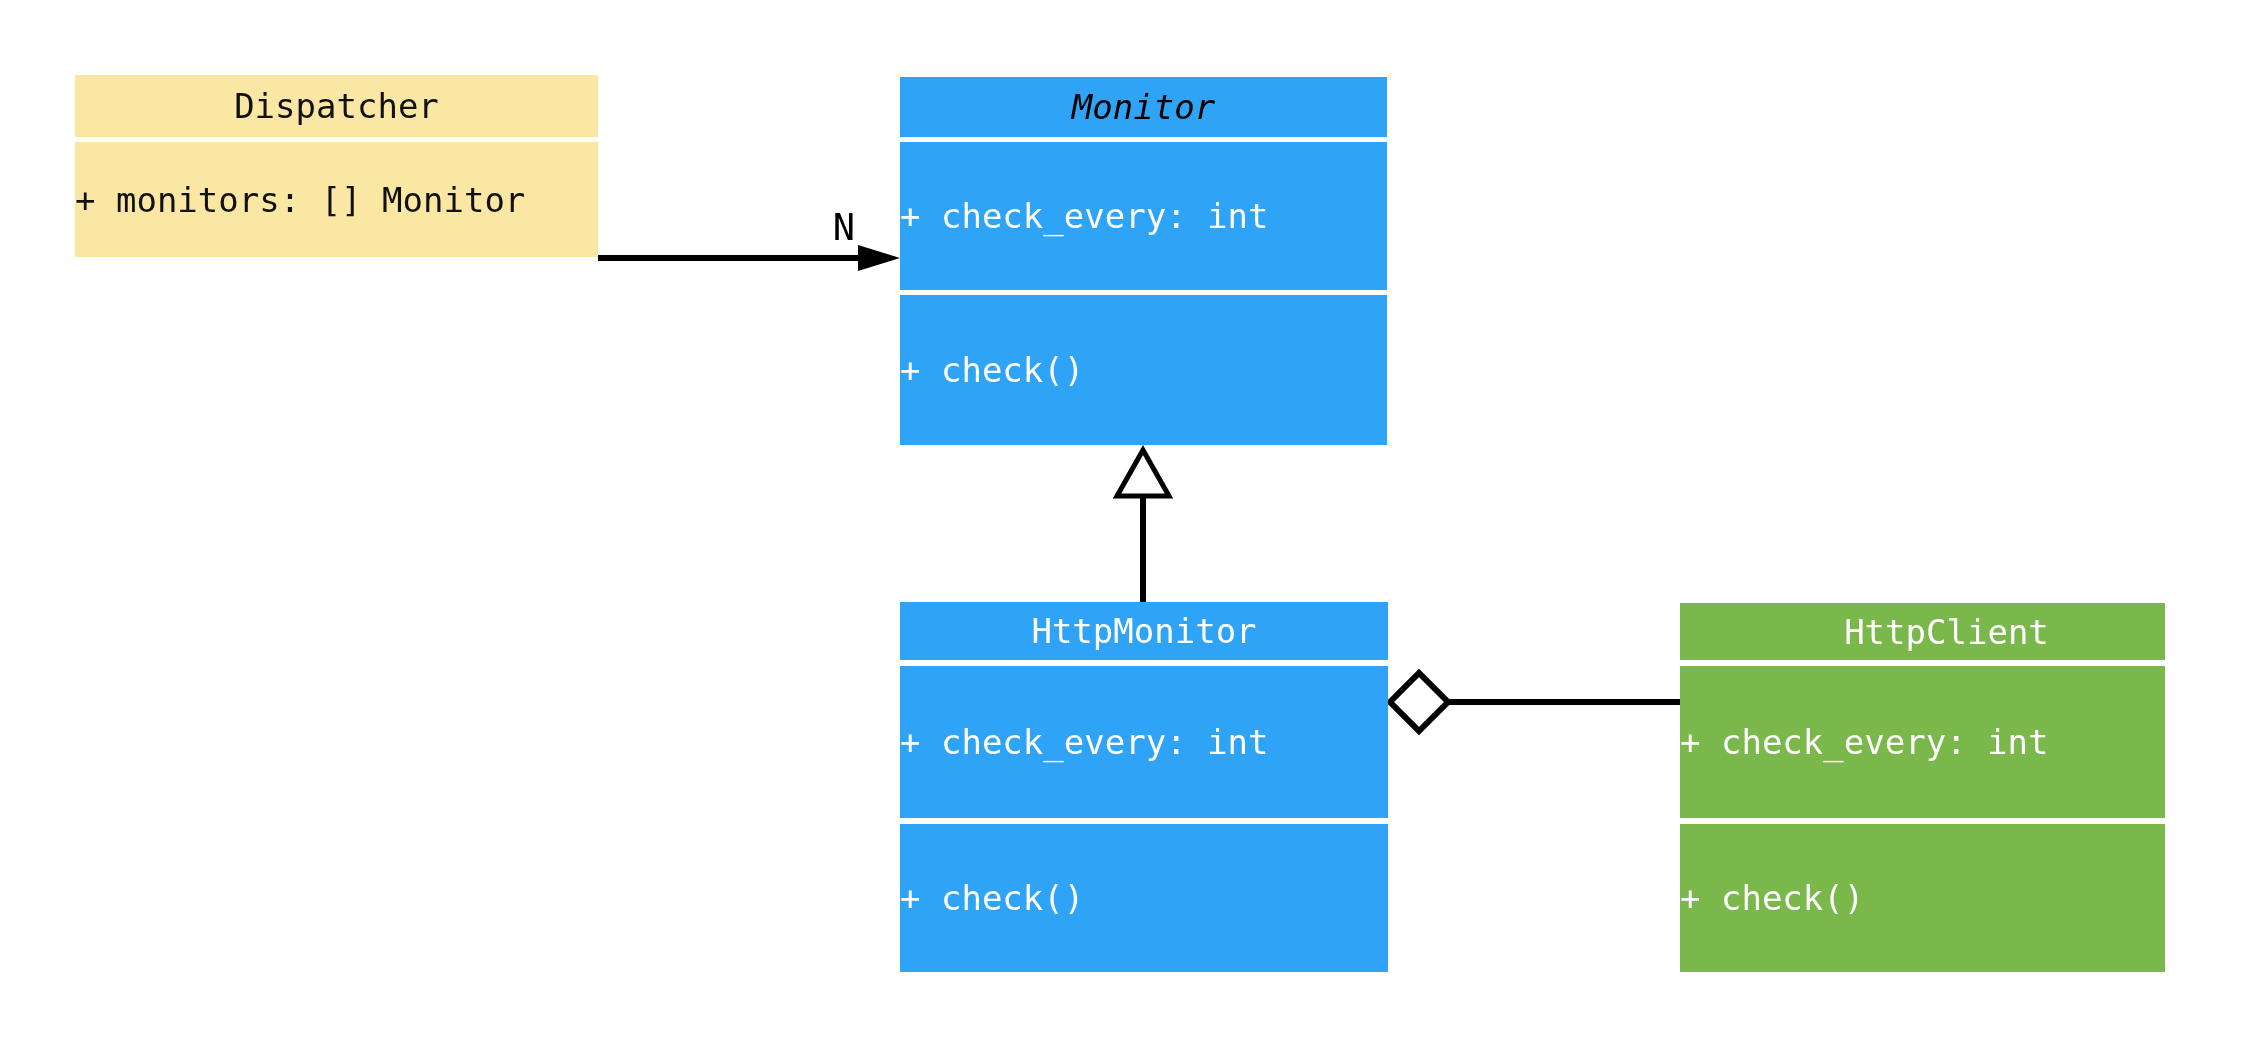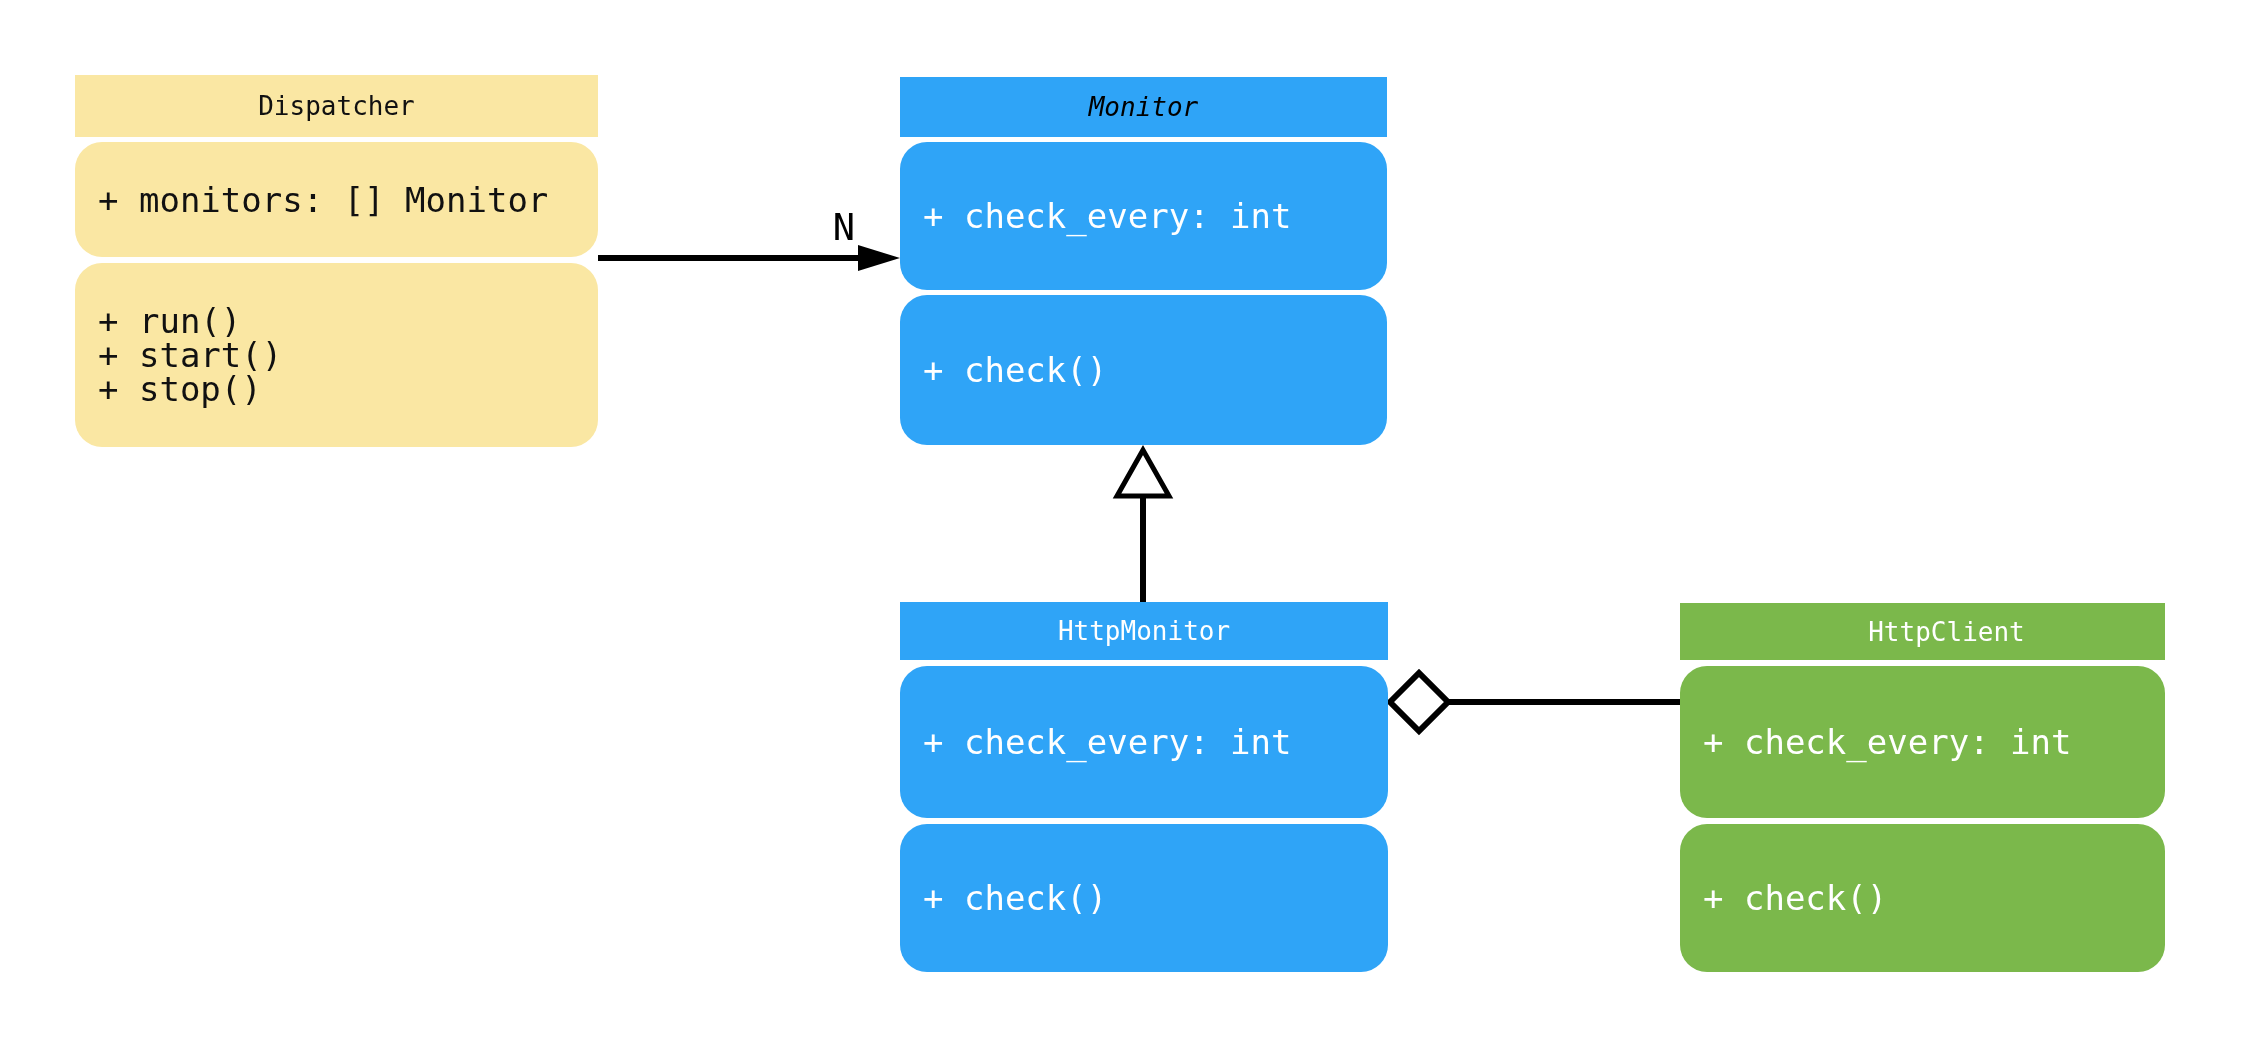--- a/index.html
+++ b/index.html
@@ -13,24 +13,24 @@
   }
 
   .uml-class { position: absolute; display: flex; flex-direction: column; }
 
   .compartment {
     display: flex; flex-direction: column; justify-content: center;
     box-sizing: border-box;
   }
   .compartment.title {
     align-items: center; text-align: center;
-    font-size: 26px;
+    font-size: 34px;
   }
   .compartment.attrs, .compartment.methods {
-    padding-left: 23px; font-size: 34px; border-radius: 27px;
+    font-size: 34px;
   }
   .code-line { line-height: 34px; white-space: pre; }
 
   .italic { font-style: italic; }
 
   
   .c-dispatcher { left: 75px;   top: 75px;  width: 523px; }
   .c-dispatcher .title   { height: 62px; }
   .c-dispatcher .attrs   { height: 115px; margin-top: 5px; }
   .c-dispatcher .methods { height: 184px; margin-top: 6px; }
@@ -82,25 +82,20 @@
     </g>
   </svg>
 
   <div class="edge-label">N</div>
 
   <div class="uml-class c-dispatcher">
     <div class="compartment title" style="background-color: rgb(250, 231, 163); color: rgb(17, 17, 17);">Dispatcher</div>
     <div class="compartment attrs" style="background-color: rgb(250, 231, 163); color: rgb(17, 17, 17);">
       <div class="code-line">+ monitors: [] Monitor</div>
     </div>
-    <div class="compartment methods" style="background-color: rgb(250, 231, 163); color: rgb(17, 17, 17);">
-      <div class="code-line">+ run()</div>
-      <div class="code-line">+ start()</div>
-      <div class="code-line">+ stop()</div>
-    </div>
   </div>
 
   <div class="uml-class c-monitor">
     <div class="compartment title italic" style="background-color: rgb(47, 164, 247); color: #000000;">Monitor</div>
     <div class="compartment attrs" style="background-color: rgb(47, 164, 247); color: rgb(255, 255, 255);">
       <div class="code-line">+ check_every: int</div>
     </div>
     <div class="compartment methods" style="background-color: rgb(47, 164, 247); color: rgb(255, 255, 255);">
       <div class="code-line">+ check()</div>
     </div>

